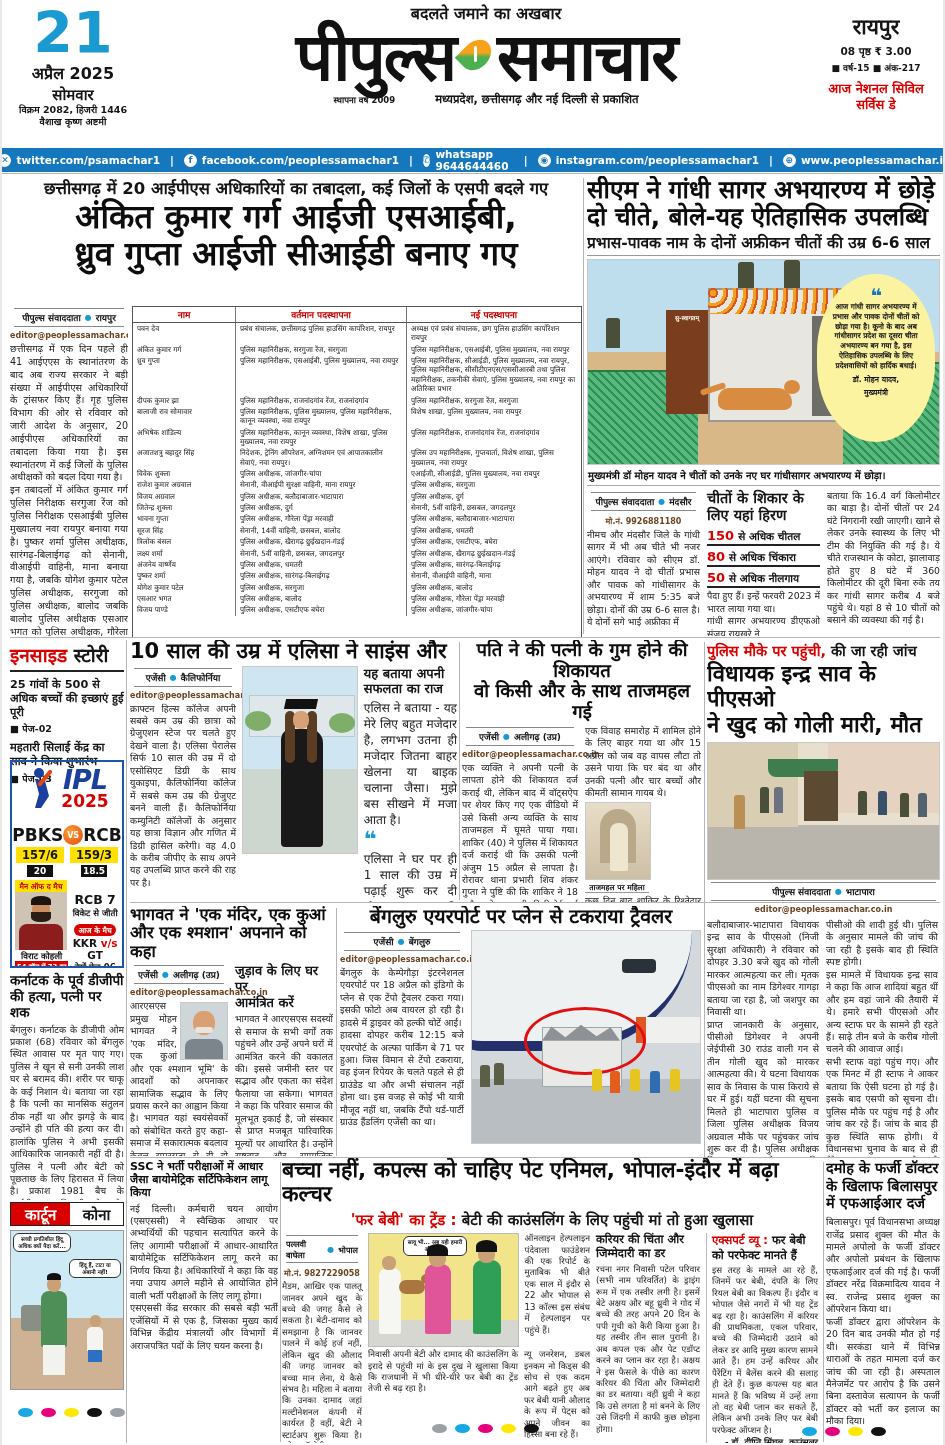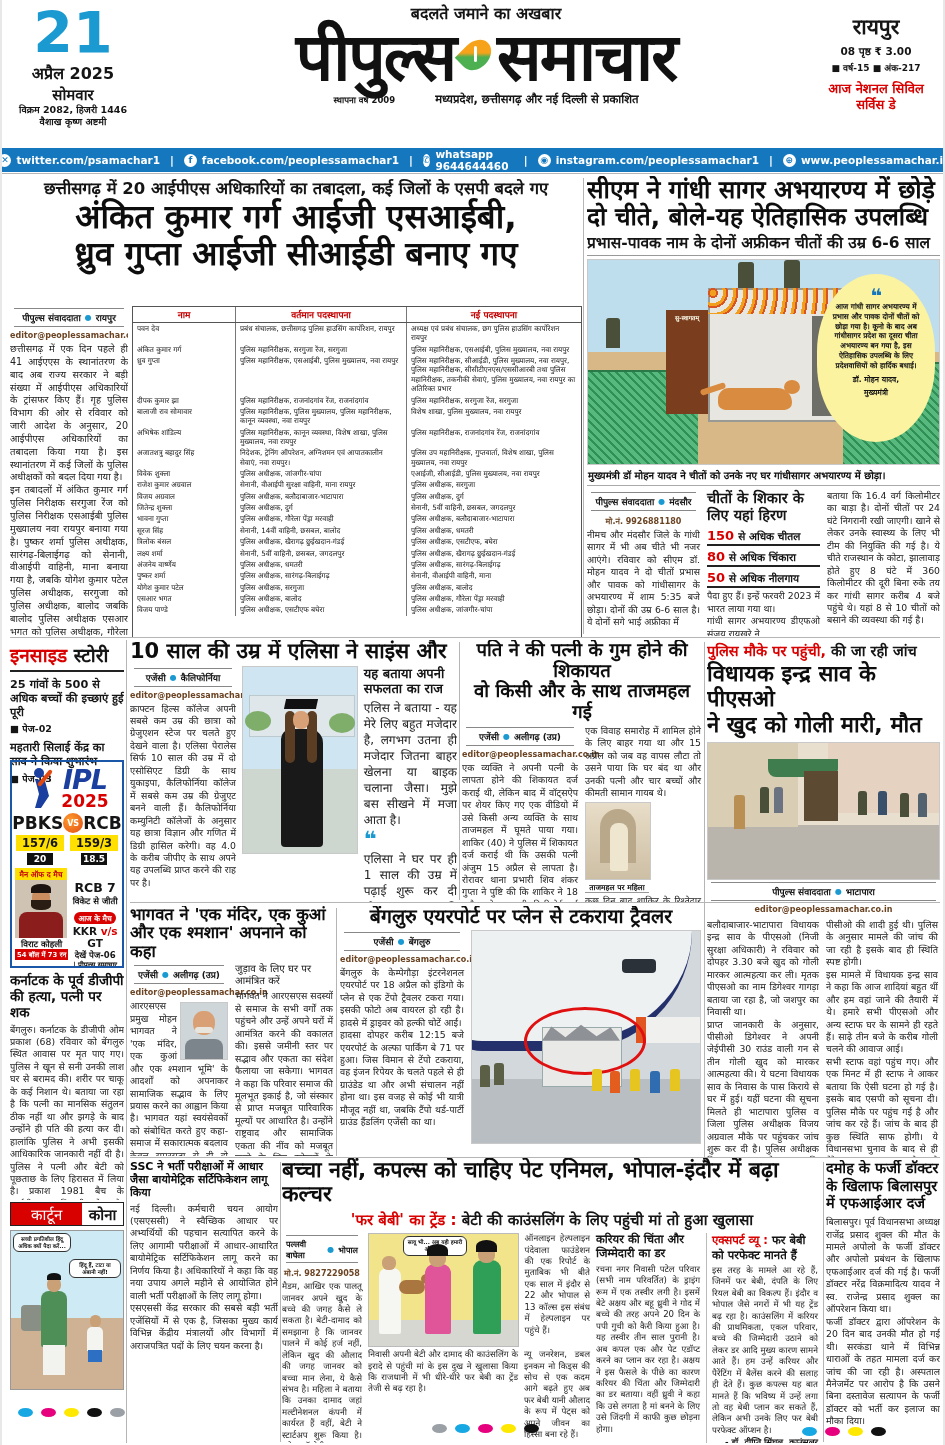--- a/index.html
+++ b/index.html
@@ -85,21 +85,21 @@
   #inside .t .r{color:#d90000}
   .in-item{margin-top:6px}
   .in-item .tx{font-weight:bold;font-size:11.3px;line-height:1.25}
   .in-item .pg{font-weight:bold;font-size:9.5px;margin-top:2px}
   #ipl{left:8px;top:760px;width:114px;height:208px;border:2.5px solid #1a57a8;box-sizing:border-box;
        overflow:hidden;text-align:center}
   #ipl .logo{display:flex;align-items:center;justify-content:center;gap:2px;margin-top:2px}
   #ipl .bat{width:34px;height:44px}
   #ipl .ipl-t{font-size:27px;font-weight:bold;color:#1a3f9e;font-style:italic;letter-spacing:-1px}
   #ipl .yr{font-size:17px;font-weight:bold;color:#d90000;margin-top:-4px}
-  #ipl .teams{display:flex;justify-content:center;align-items:center;margin-top:2px}
+  #ipl .teams{display:flex;justify-content:center;align-items:center;margin-top:14px}
   #ipl .tn{font-size:17px;font-weight:bold}
   #ipl .vs{width:20px;height:20px;border-radius:50%;background:radial-gradient(circle at 35% 35%,#ff9d2e,#e04a12);
            color:#fff;font-size:8px;font-weight:bold;display:flex;align-items:center;justify-content:center}
   #ipl .scores{display:flex;justify-content:space-between;padding:0 4px;margin-top:2px}
   #ipl .sc{width:48px}
   #ipl .s1{background:#ffe000;font-weight:bold;font-size:11.5px;padding:1px 0}
   #ipl .s2{background:#111;color:#fff;font-weight:bold;font-size:9px;width:26px;margin:2px auto 0;padding:1px 0}
   #ipl .motm{background:#ffe000;color:#c40000;font-size:7.5px;font-weight:bold;width:52px;padding:1px 0;margin:3px 0 0 3px}
   #ipl .low{display:flex;padding:0 3px;gap:3px;text-align:center}
   #ipl .kohli{width:52px;height:58px;position:relative;background:#cfc4b4;overflow:hidden}
@@ -156,42 +156,42 @@
   #pso .c{width:112px}
   
   #bhagwat{left:128px;top:906px;width:204px;height:250px;overflow:hidden}
   #bhagwat .h{font-size:16.5px}
   #bhagwat .cols{display:flex;gap:7px;margin-top:2px}
   #bhagwat .c{width:98px}
   #bh-photo{width:46px;height:56px;float:right;margin:2px 0 2px 3px;background:#cfd6da}
   #bh-photo .face{position:absolute;left:12px;top:8px;width:22px;height:24px;background:#d8a074;border-radius:45%}
   #bh-photo .must{position:absolute;left:14px;top:24px;width:18px;height:6px;background:#e8e4de;border-radius:3px}
   #bh-photo .coat{position:absolute;left:4px;bottom:0;width:38px;height:20px;background:#7d858c;border-radius:8px 8px 0 0}
-  #bhagwat .sub-t{font-size:10px;font-weight:normal;line-height:1.2}
+  #bhagwat .sub-t{font-size:13px;font-weight:bold;line-height:1.2}
   #airport{left:338px;top:906px;width:362px;height:252px;overflow:hidden}
   #airport .h{font-size:19.5px;text-align:center}
   #airport .row{display:flex;gap:7px;margin-top:2px}
   #airport .c1{width:124px}
   #ap-photo{width:228px;height:212px;background:linear-gradient(#d3d8dc 0 70%,#b9bec2 70% 100%)}
   #ap-photo .nose{position:absolute;left:-30px;top:-40px;width:250px;height:150px;background:#eef1f2;
                   border-radius:0 0 120px 40px;border-bottom:10px solid #23306b}
   #ap-photo .win{position:absolute;left:150px;top:28px;width:34px;height:14px;background:#2a3138;border-radius:4px}
   #ap-photo .van{position:absolute;left:70px;top:96px;width:78px;height:58px;background:#e9e9e7;border:1px solid #9aa}
   #ap-photo .crush{position:absolute;left:70px;top:92px;width:78px;height:18px;background:#8e9297;
                    clip-path:polygon(0 100%,12% 20%,30% 80%,50% 10%,70% 75%,88% 25%,100% 100%)}
   #ap-photo .circ{position:absolute;left:52px;top:76px;width:116px;height:62px;border:3px solid #e01010;border-radius:50%}
   #ap-photo .tail{position:absolute;right:-6px;top:86px;width:60px;height:26px;background:#f0f0ee;border-left:10px solid #e05520}
   .vest{position:absolute;width:10px;height:22px;border-radius:3px 3px 0 0}
   #ssc{left:128px;top:1160px;width:148px;height:283px;overflow:hidden}
   #ssc .h{font-size:11px;line-height:1.2}
   #dgp{left:8px;top:972px;width:114px;height:228px;overflow:hidden}
   #dgp .h{font-size:13.5px;line-height:1.2}
   #cartoonc{left:8px;top:1202px;width:114px}
   #cartoonc .hd{display:flex;border:1.5px solid #222}
-  #cartoonc .hd .r{background:#d90000;color:#fff;font-weight:normal;font-size:15px;padding:1px 20px}
+  #cartoonc .hd .r{background:#d90000;color:#fff;font-weight:bold;font-size:15px;padding:1px 14px}
   #cartoonc .hd .k{font-weight:bold;font-size:15px;padding:1px 6px;flex:1;text-align:center}
   #cc-art{width:112px;height:158px;border:1px solid #999;margin-top:4px;
           background:linear-gradient(#cdeaf5 0 55%,#cfb193 55% 100%)}
   .bub{position:absolute;background:#fff;border:1px solid #333;border-radius:6px;font-size:5.6px;
        font-weight:bold;padding:2px;line-height:1.2;text-align:center}
   .man-k{position:absolute;left:30px;top:60px;width:26px;height:56px;background:#4d8f57;border-radius:8px 8px 2px 2px}
   .man-h{position:absolute;left:36px;top:46px;width:14px;height:15px;background:#caa076;border-radius:45%}
   .man-hair{position:absolute;left:36px;top:42px;width:14px;height:7px;background:#111;border-radius:50% 50% 0 0}
   .man-legs{position:absolute;left:32px;top:114px;width:22px;height:30px;background:#f2f2ee}
   .bag{position:absolute;left:10px;top:74px;width:22px;height:26px;background:#8a8f85;border-radius:4px}

